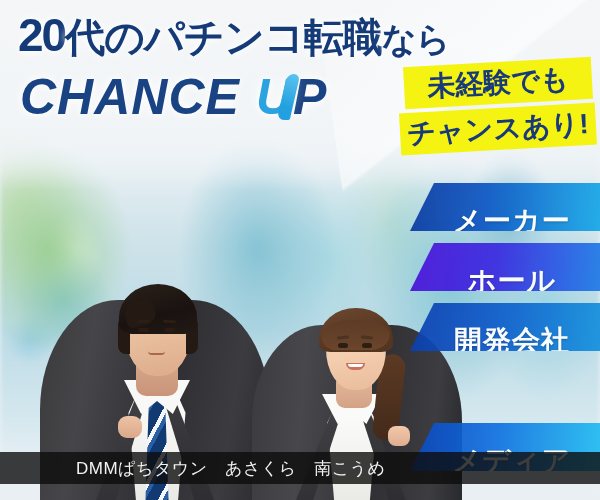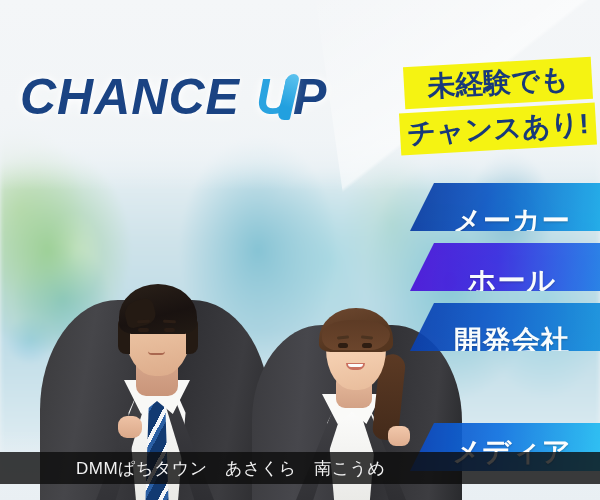--- a/index.html
+++ b/index.html
@@ -302,21 +302,21 @@
     color:#ffffff; font-weight:bold; font-size:28px;
     letter-spacing:1px; white-space:nowrap;
     padding-left:14px;
     text-shadow:0 1px 2px rgba(0,0,0,.28);
     margin-top:28px;
   }
   .cat-1 { top:183px; background:linear-gradient(95deg,#0a3aa0 0%, #0f58c4 40%, #17a8e8 100%); }
   .cat-2 { top:243px; background:linear-gradient(95deg,#4c12d8 0%, #3a2ae0 45%, #1f7ce6 100%); }
   .cat-3 { top:303px; background:linear-gradient(95deg,#0b3fae 0%, #0f5ccb 45%, #1591dd 100%); }
   .cat-4 { top:363px; background:linear-gradient(95deg,#7b17e0 0%, #5a2ae6 42%, #2472e8 100%); }
-  .cat-5 { top:423px; background:linear-gradient(95deg,#0d47c0 0%, #1171e0 45%, #23bdf2 100%);align-items:flex-end; }
+  .cat-5 { top:423px; background:linear-gradient(95deg,#0d47c0 0%, #1171e0 45%, #23bdf2 100%); }
 
   
   .credit {
     position:absolute; left:0; top:452px; width:600px; height:32px;
     background:rgba(12,12,12,.80);
     z-index:23;
     display:flex; align-items:center;
   }
   .credit-text {
     color:#f2f2f2; font-size:17px; padding-left:48px;
@@ -373,20 +373,23 @@
       <div class="bangs"></div>
       <div class="browL"></div>
       <div class="browR"></div>
       <div class="eyeL"></div>
       <div class="eyeR"></div>
       <div class="mouth"></div>
       <div class="hand"></div>
     </div>
   </div>
 
+  <div class="headline">
+    <span class="num">20</span><span>代のパチンコ転職</span><span class="nara">なら</span>
+  </div>
 
   <div class="logo">
     <span>CHANCE</span><span class="sp"></span><span class="u">U</span><span>P</span>
   </div>
 
   <div class="badge badge-1">未経験でも</div>
   <div class="badge badge-2">チャンスあり!</div>
 
   <div class="cats">
     <div class="cat cat-1">

